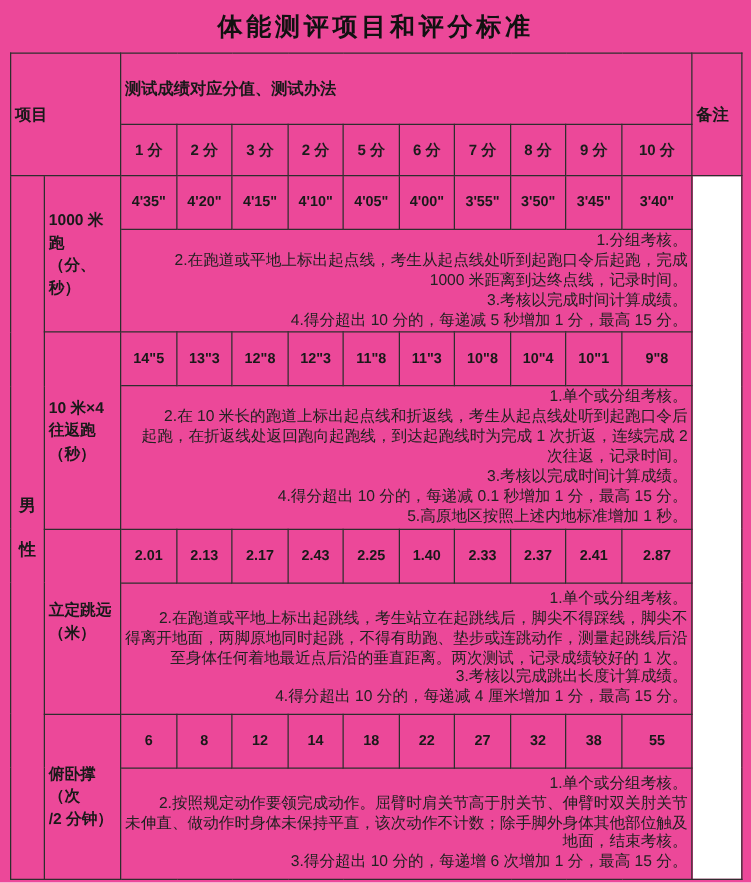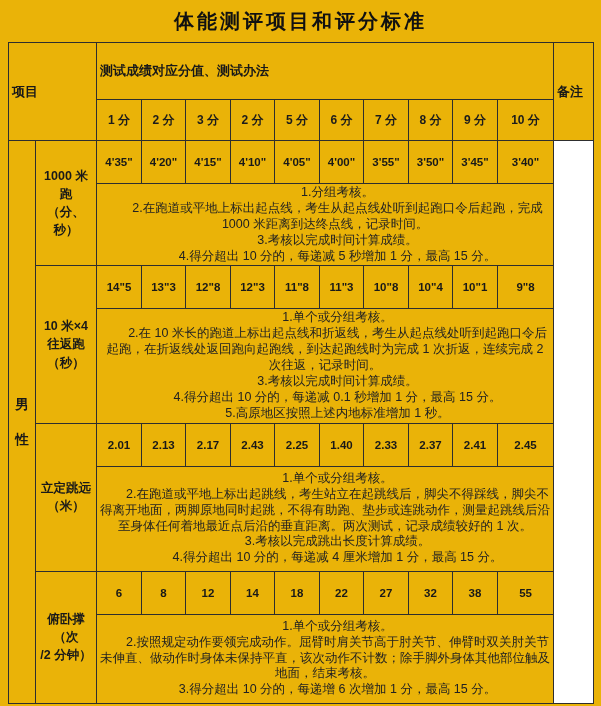--- a/index.html
+++ b/index.html
@@ -1,17 +1,17 @@
 <!DOCTYPE html>
 <html><head>
 <meta charset="utf-8">
 <style>
   html,body{margin:0;padding:0;background:#ffffff;}
   .page{
-    width:601px;height:706px;background:#eab308;overflow:hidden;
+    width:601px;height:706px;background:#ec4899;overflow:hidden;
     font-family:"Liberation Sans","DejaVu Sans",sans-serif;color:#1c1c1c;
     box-sizing:border-box;
   }
   .doc-title{
     text-align:center;font-size:20px;font-weight:700;letter-spacing:3px;
     margin:0;padding:8px 0 7px 0;color:#111;
   }
   table.score-table{
     border-collapse:collapse;table-layout:fixed;
     width:585px;margin-left:8px;
@@ -20,27 +20,27 @@
     border:1px solid #2e2e2e;padding:1px 3px;vertical-align:middle;
     box-sizing:border-box;overflow:hidden;
   }
   .head-cell{font-size:13px;font-weight:700;text-align:left;color:#191919;}
   .score-label{font-size:12px;font-weight:700;}
   .gender-cell{
     font-size:13.5px;font-weight:700;text-align:center;
     white-space:pre-line;line-height:2.6;color:#191919;
   }
   .item-cell{
-    font-size:12.5px;font-weight:700;text-align:center;
+    font-size:12.5px;font-weight:700;text-align:left;
     white-space:pre-line;line-height:1.45;color:#191919;margin-top:36px;
   }
   .value-cell{font-size:11.5px;font-weight:700;text-align:center;color:#191919;}
   .method-cell{
     font-size:12.5px;line-height:1.27;white-space:pre-wrap;
-    text-align:center;vertical-align:middle;padding:2px 6px 2px 5px;color:#222;
+    text-align:right;vertical-align:middle;padding:2px 6px 2px 5px;color:#222;
   }
   .remark-cell{background:#fff;}
   tr.rh1{height:57px;}
   tr.rh2{height:41px;}
   tr.rv{height:43px;}
   tr.rm1{height:79px;}
   tr.rm2{height:113px;}
   tr.rm3{height:105px;}
   tr.rm4{height:89px;}
 </style>
@@ -138,21 +138,21 @@
 （米）</td>
       <td class="value-cell">2.01</td>
       <td class="value-cell">2.13</td>
       <td class="value-cell">2.17</td>
       <td class="value-cell">2.43</td>
       <td class="value-cell">2.25</td>
       <td class="value-cell">1.40</td>
       <td class="value-cell">2.33</td>
       <td class="value-cell">2.37</td>
       <td class="value-cell">2.41</td>
-      <td class="value-cell">2.45</td>
+      <td class="value-cell">2.87</td>
     </tr>
     <tr class="rm3">
       <td class="method-cell" colspan="10">　　1.单个或分组考核。
 　　2.在跑道或平地上标出起跳线，考生站立在起跳线后，脚尖不得踩线，脚尖不得离开地面，两脚原地同时起跳，不得有助跑、垫步或连跳动作，测量起跳线后沿至身体任何着地最近点后沿的垂直距离。两次测试，记录成绩较好的 1 次。
 　　3.考核以完成跳出长度计算成绩。
 　　4.得分超出 10 分的，每递减 4 厘米增加 1 分，最高 15 分。</td>
     </tr>
 
     <tr class="rv">
       <td class="item-cell" rowspan="2">俯卧撑（次

